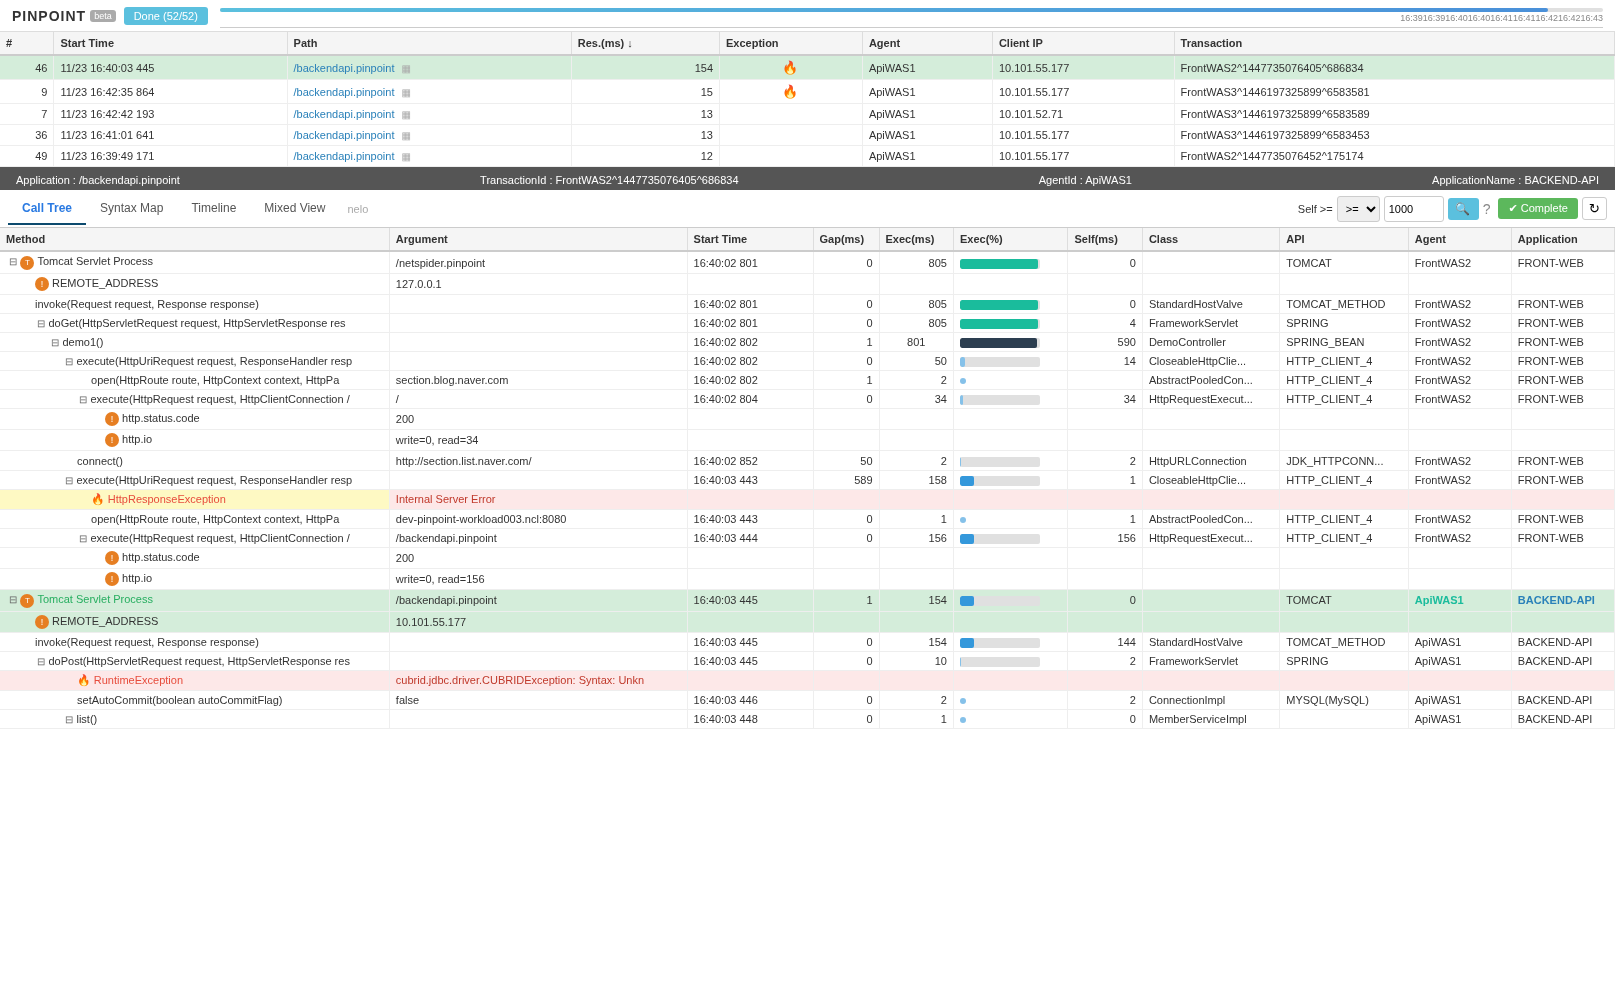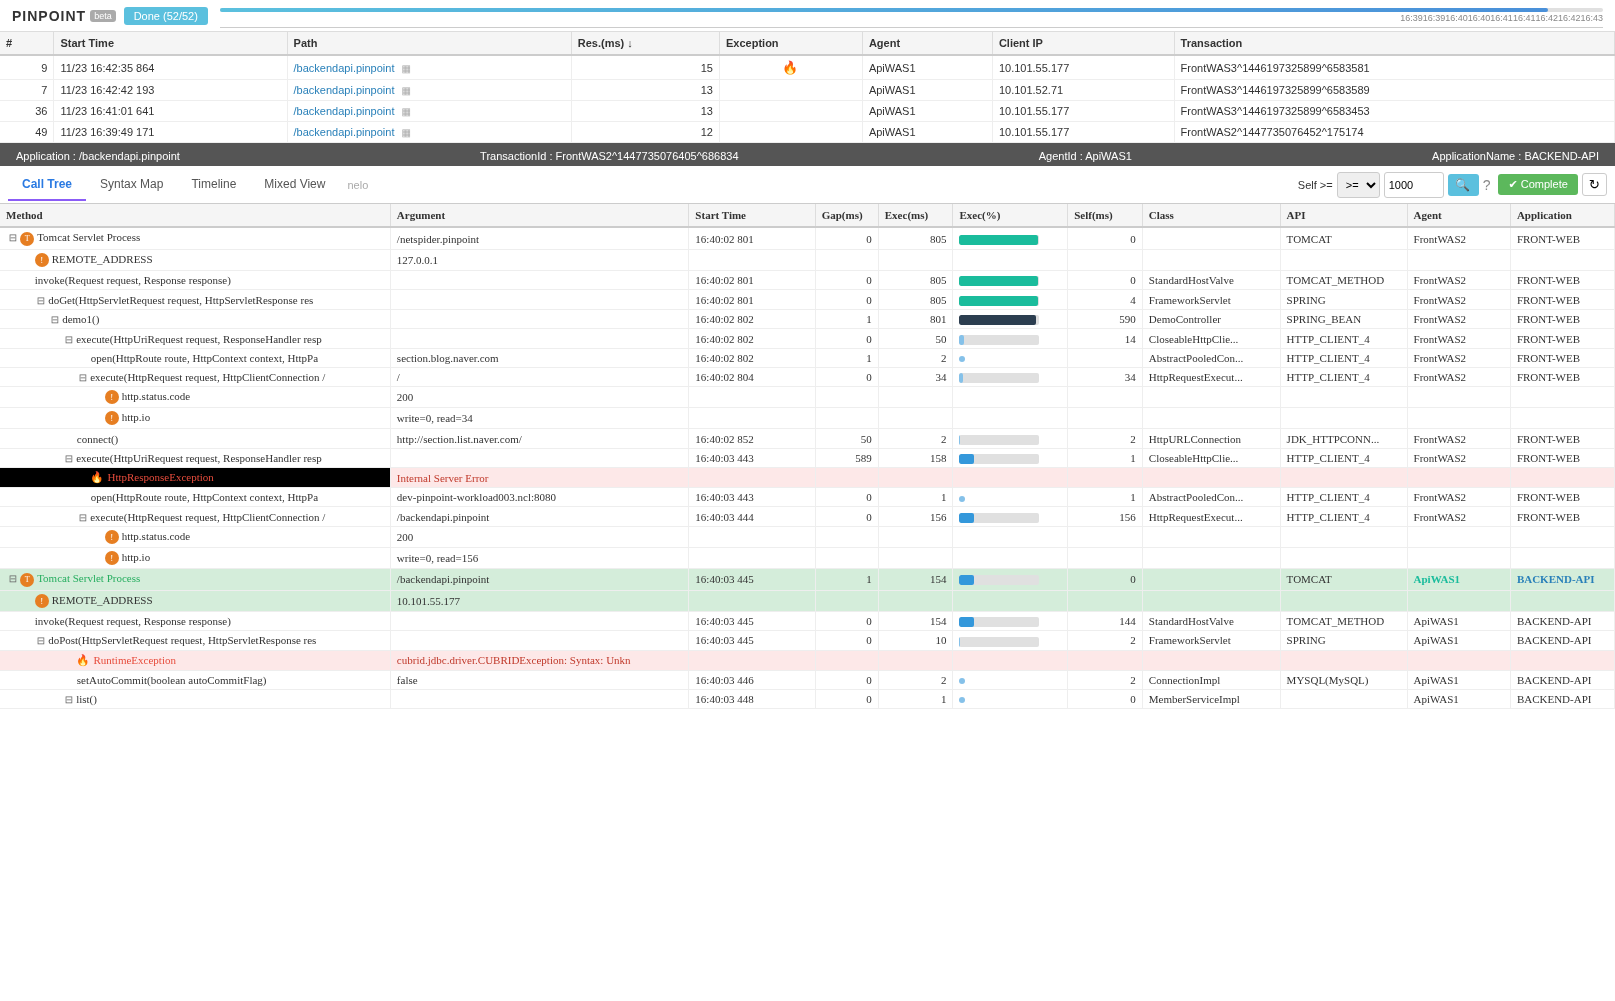--- a/index.html
+++ b/index.html
@@ -69,21 +69,21 @@
     }
     .tab-item {
       padding: 8px 14px;
       cursor: pointer;
       color: #555;
       font-size: 12px;
       border-bottom: 2px solid transparent;
     }
     .tab-item.active {
       color: #2a7ae2;
-      border-bottom: 2px solid #8b5cf6;
+      border-bottom: 2px solid #0c4a6e;
       font-weight: bold;
     }
     .self-filter {
       display: flex;
       align-items: center;
       gap: 4px;
       margin-left: 8px;
     }
     .self-filter select, .self-filter input {
       height: 26px;
@@ -197,20 +197,33 @@
         <th>Start Time</th>
         <th>Path</th>
         <th>Res.(ms) ↓</th>
         <th>Exception</th>
         <th>Agent</th>
         <th>Client IP</th>
         <th>Transaction</th>
       </tr>
     </thead>
     <tbody id="top-table-body">
+    <tr class="selected">
+    <td style="text-align:right;">46</td>
+    <td>11/23 16:40:03 445</td>
+    <td>
+      <span style="color:#2980b9;">/backendapi.pinpoint</span>
+      <span style="color:#aaa;margin-left:4px;font-size:10px;">▦</span>
+    </td>
+    <td style="text-align:right;">154</td>
+    <td style="text-align:center;"><span class="fire-icon">🔥</span></td>
+    <td>ApiWAS1</td>
+    <td>10.101.55.177</td>
+    <td>FrontWAS2^1447735076405^686834</td>
+  </tr>
         <tr>
     <td style="text-align:right;">9</td>
     <td>11/23 16:42:35 864</td>
     <td>
       <span style="color:#2980b9;">/backendapi.pinpoint</span>
       <span style="color:#aaa;margin-left:4px;font-size:10px;">▦</span>
     </td>
     <td style="text-align:right;">15</td>
     <td style="text-align:center;"><span class="fire-icon">🔥</span></td>
     <td>ApiWAS1</td>
@@ -282,21 +295,21 @@
       <option>=</option>
     </select>
     <input type="text" value="1000" style="height: 26px; font-size: 11px; border: 1px solid rgb(204, 204, 204); border-radius: 3px; width: 60px; padding: 0px 4px;">
     <button class="search-btn">🔍</button>
   </div>
   <button class="help-btn">?</button>
   <button class="complete-btn">✔ Complete</button>
   <button class="refresh-btn">↻</button>
 </div>
 
-<div id="call-tree-wrapper" style="overflow:auto;height:calc(1001px - 32px - 145px - 24px - 38px);font-family:Liberation Serif, serif;">
+<div id="call-tree-wrapper" style="overflow:auto;height:calc(1001px - 32px - 145px - 24px - 38px);">
   <table id="call-tree">
     <thead>
       <tr>
         <th style="min-width:340px;">Method</th>
         <th style="min-width:260px;">Argument</th>
         <th style="min-width:110px;">Start Time</th>
         <th style="min-width:55px;">Gap(ms)</th>
         <th style="min-width:65px;">Exec(ms)</th>
         <th style="min-width:100px;">Exec(%)</th>
         <th style="min-width:65px;">Self(ms)</th>
@@ -372,21 +385,21 @@
     <td style="color:#333;">FRONT-WEB</td>
   </tr>
         <tr>
     <td style="max-width:340px;overflow:hidden;text-overflow:ellipsis;">
       <span style="display:inline-block;width:42px;"></span>
       <span style="color:#666;margin-right:3px;font-size:10px;cursor:pointer;">⊟</span><span style="color:#333;">demo1()</span>
     </td>
     <td style="color:#333;max-width:260px;overflow:hidden;text-overflow:ellipsis;"></td>
     <td style="">16:40:02 802</td>
     <td style="text-align:right;">1</td>
-    <td style="text-align:right;">801</td>
+    <td style="text-align:center;">801</td>
     <td style=""><div style="display:inline-block;height:10px;background:#e0e0e0;border-radius:2px;width:80px;vertical-align:middle;overflow:hidden;"><div style="height:100%;width:96%;background:#2c3e50;border-radius:2px;"></div></div></td>
     <td style="text-align:right;">590</td>
     <td style="">DemoController</td>
     <td style="">SPRING_BEAN</td>
     <td style="color:#333;">FrontWAS2</td>
     <td style="color:#333;">FRONT-WEB</td>
   </tr>
         <tr>
     <td style="max-width:340px;overflow:hidden;text-overflow:ellipsis;">
       <span style="display:inline-block;width:56px;"></span>
@@ -493,21 +506,21 @@
     <td style="text-align:right;">589</td>
     <td style="text-align:right;">158</td>
     <td style=""><div style="display:inline-block;height:10px;background:#e0e0e0;border-radius:2px;width:80px;vertical-align:middle;overflow:hidden;"><div style="height:100%;width:18%;background:#3498db;border-radius:2px;"></div></div></td>
     <td style="text-align:right;">1</td>
     <td style="">CloseableHttpClie...</td>
     <td style="">HTTP_CLIENT_4</td>
     <td style="color:#333;">FrontWAS2</td>
     <td style="color:#333;">FRONT-WEB</td>
   </tr>
         <tr>
-    <td style="background:#000000;max-width:340px;overflow:hidden;text-overflow:ellipsis;">
+    <td style="background:#fef9c3;max-width:340px;overflow:hidden;text-overflow:ellipsis;">
       <span style="display:inline-block;width:70px;"></span>
       <span style="display:inline-block;width:12px;"></span><span style="color:#e74c3c;margin-right:3px;">🔥</span><span style="color:#e74c3c;">HttpResponseException</span>
     </td>
     <td style="background:#fde8e8;color:#c0392b;max-width:260px;overflow:hidden;text-overflow:ellipsis;">Internal Server Error</td>
     <td style="background:#fde8e8;"></td>
     <td style="background:#fde8e8;text-align:right;"></td>
     <td style="background:#fde8e8;text-align:right;"></td>
     <td style="background:#fde8e8;"></td>
     <td style="background:#fde8e8;text-align:right;"></td>
     <td style="background:#fde8e8;"></td>

